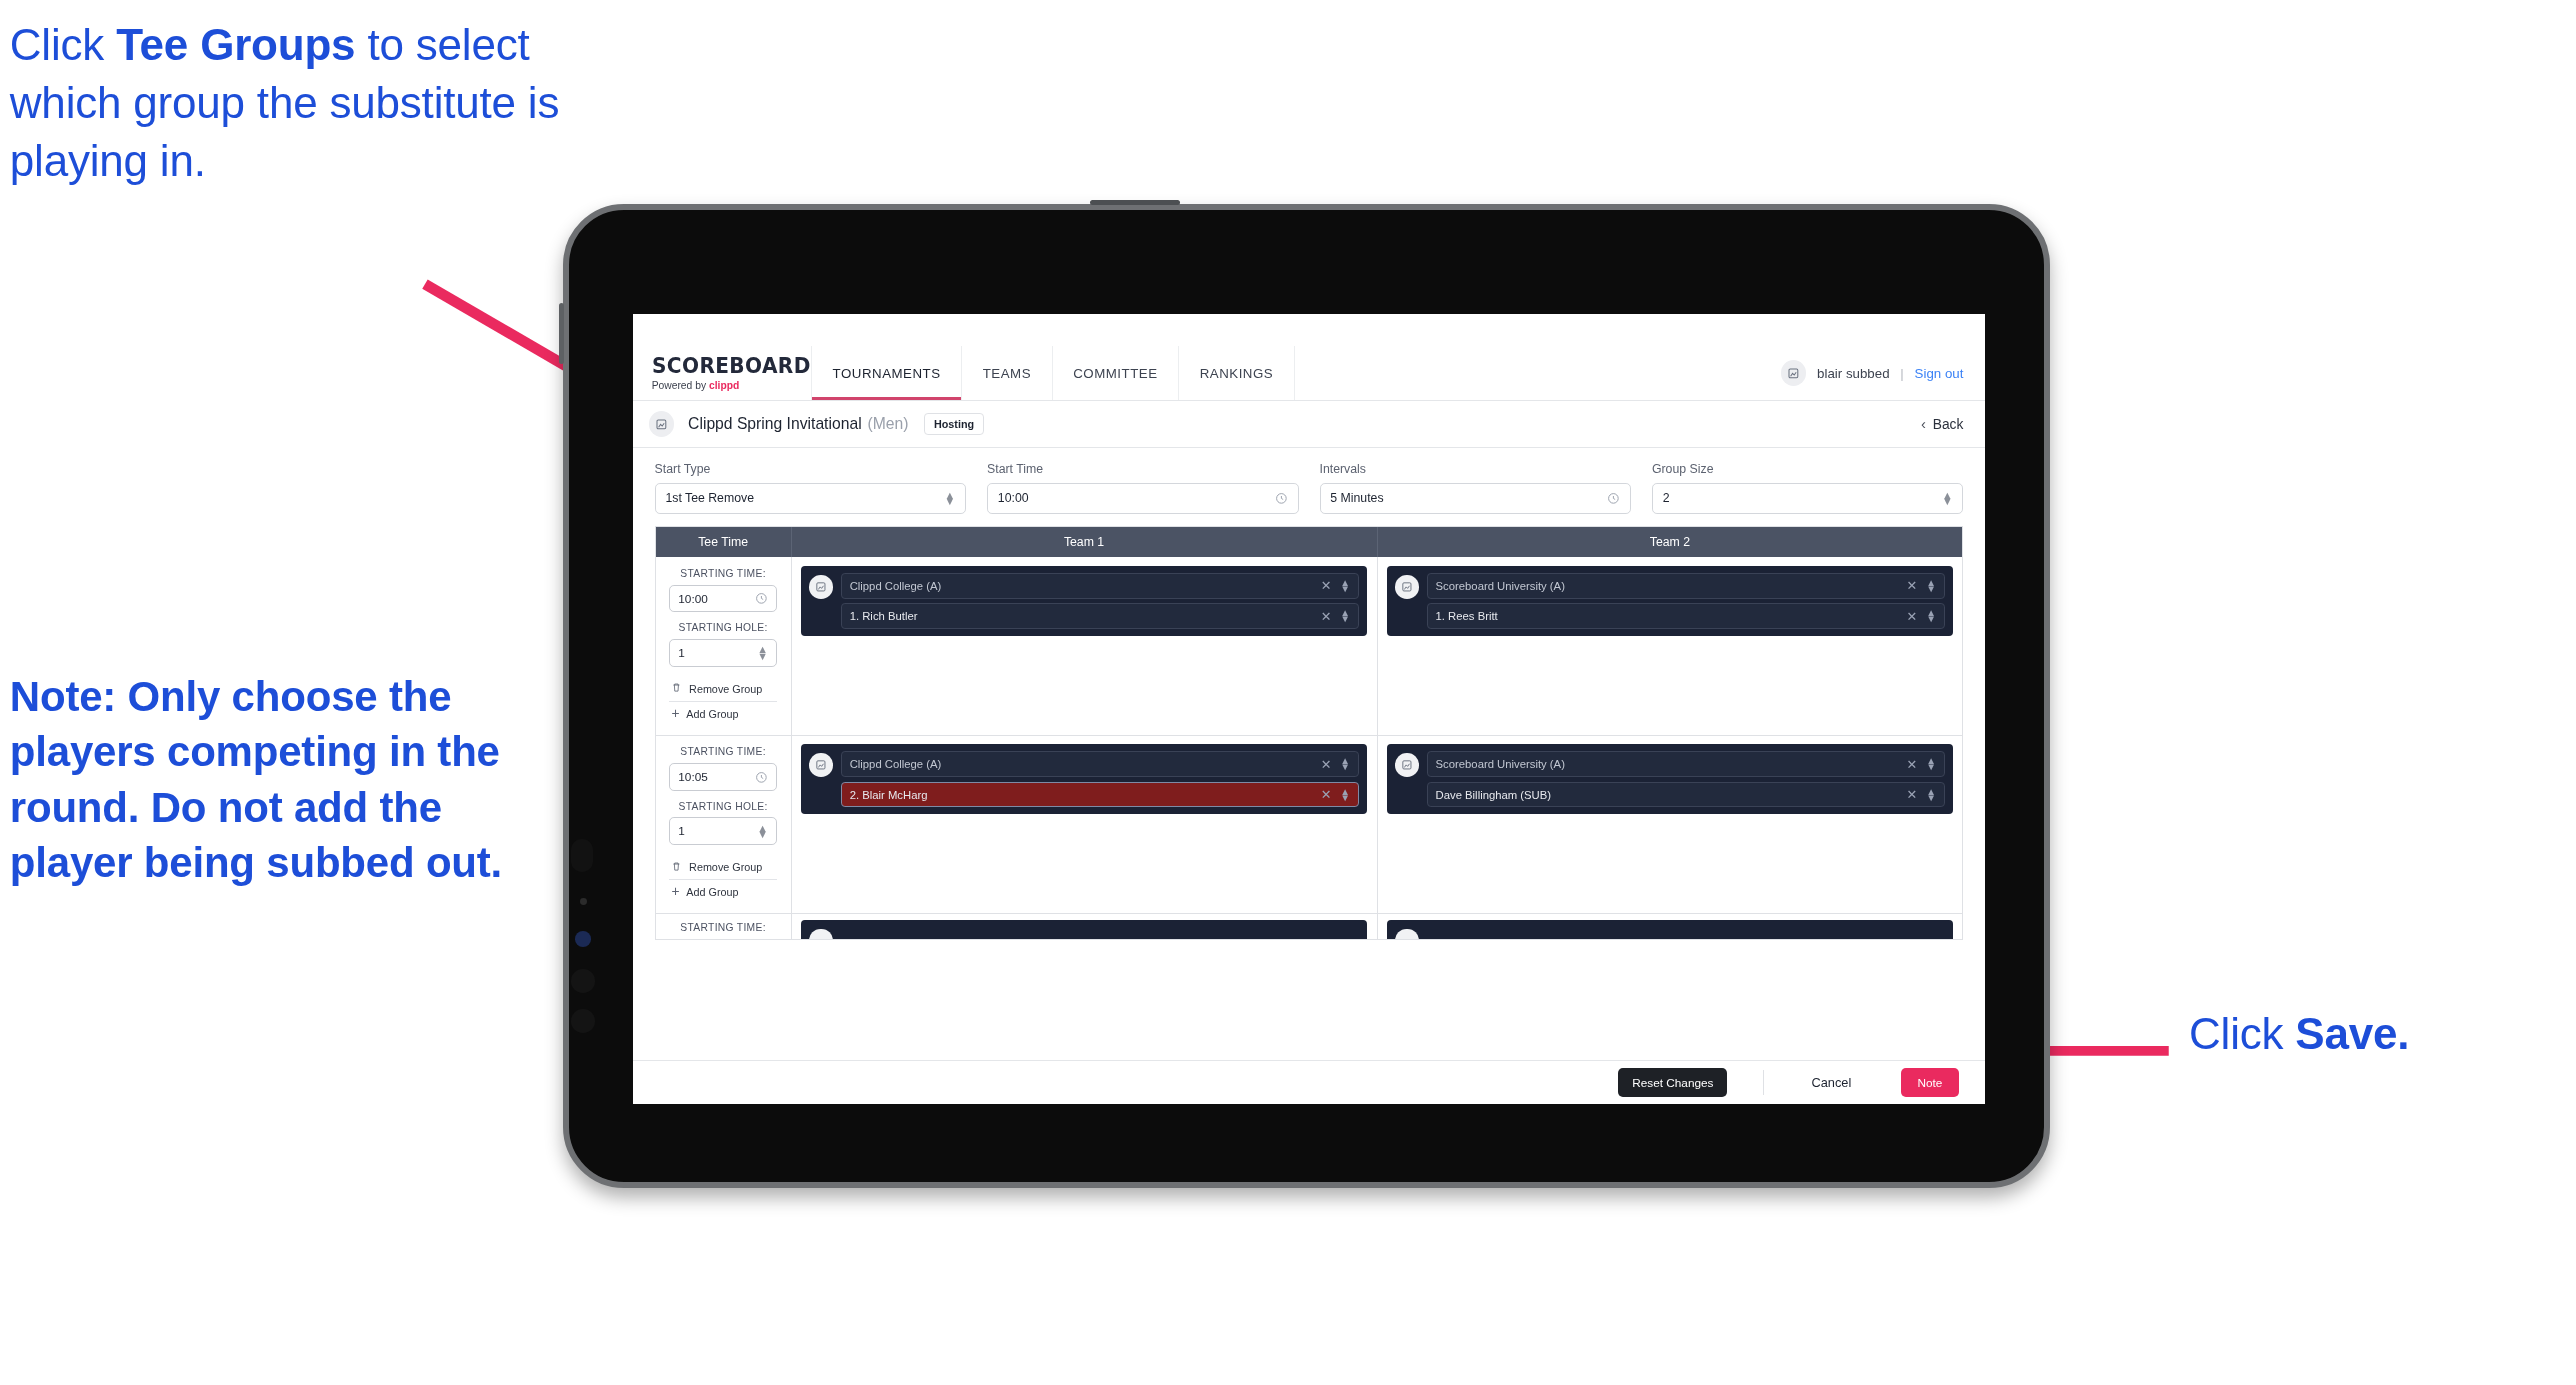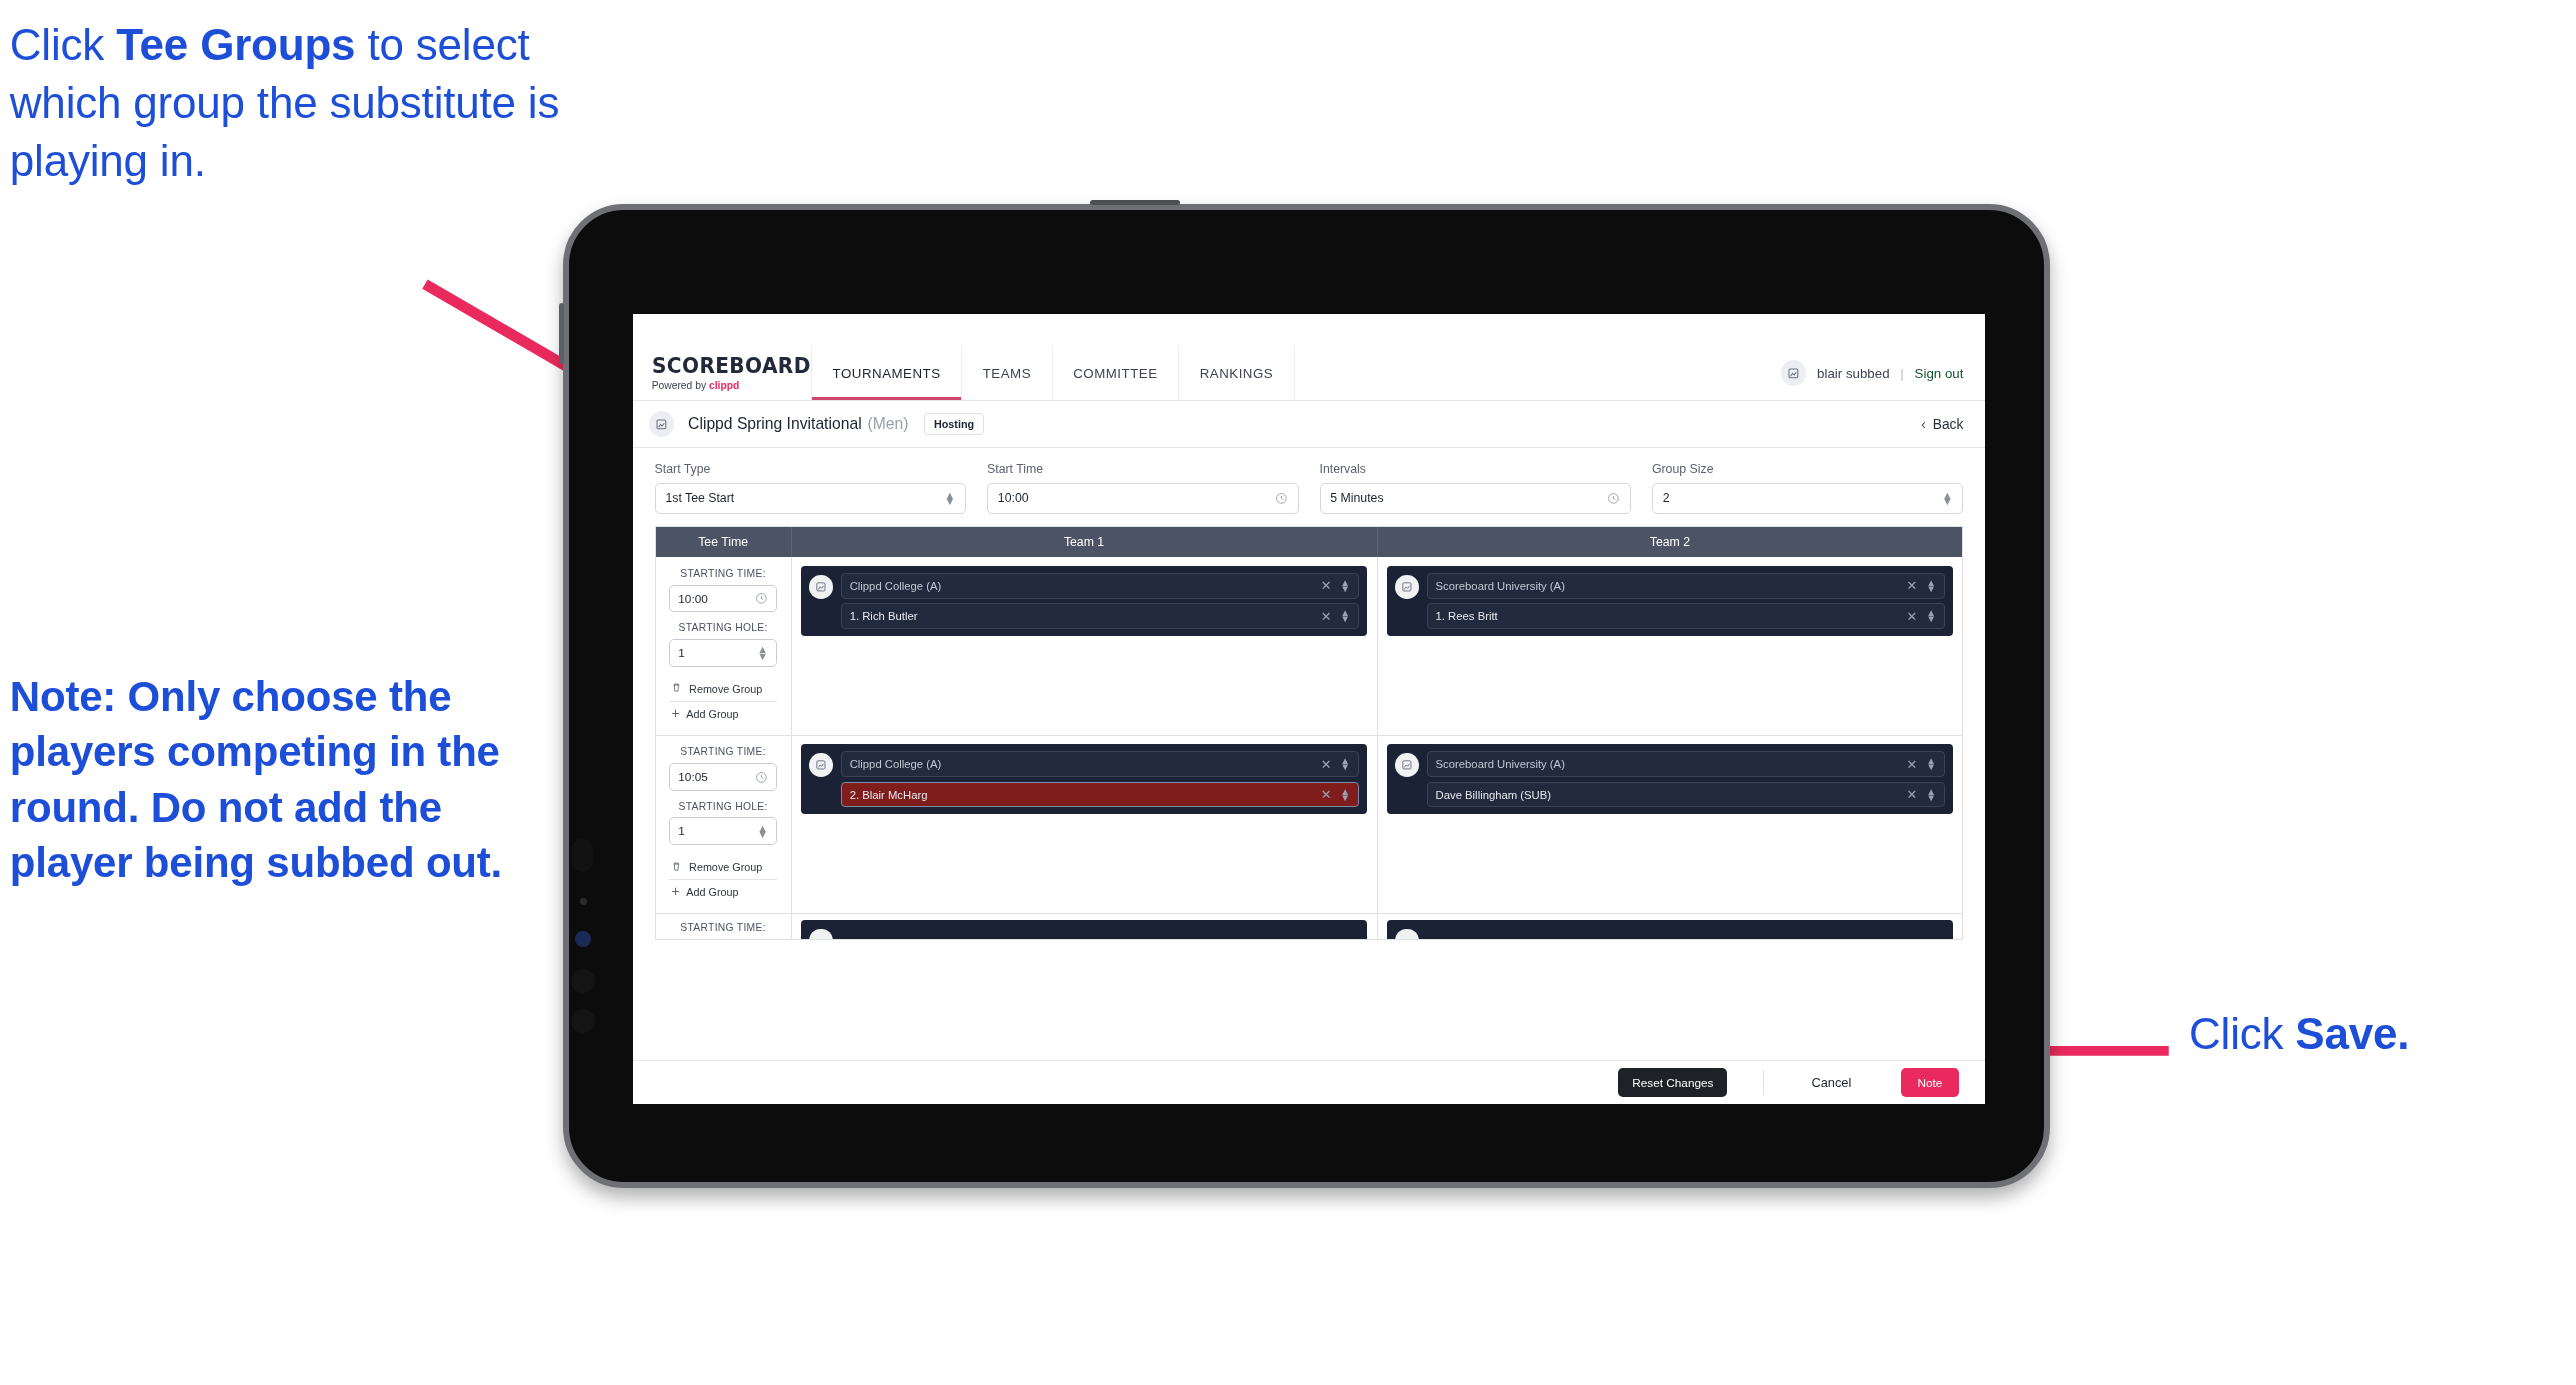--- a/index.html
+++ b/index.html
@@ -87,21 +87,21 @@
   .nav-right {
     margin-left:auto; display:flex; align-items:center; gap:10.8px; padding-right: 21.6px;
     font-size: 13.3px; color:#3d4350;
   }
   .avatar {
     width: 25.6px; height: 25.6px; border-radius:50%; background:#edeef1;
     display:flex; align-items:center; justify-content:center;
   }
   .avatar svg { width:12.8px; height:12.8px; }
   .navsep { color:#b6bac1; }
-  .nav-right a { color:#14532d; text-decoration:none; cursor:pointer; }
+  .nav-right a { color:#3b82f6; text-decoration:none; cursor:pointer; }
 
   
   .titlebar {
     height: 47px; display:flex; align-items:center; padding: 0 21.6px 0 15.7px;
     border-bottom: 1px solid #e4e6e9; background:#fff;
   }
   .ttl-avatar {
     width: 25.6px; height: 25.6px; border-radius:50%; background:#edeef1;
     display:flex; align-items:center; justify-content:center; margin-right: 13.8px;
   }
@@ -284,21 +284,21 @@
         <span class="ttl-back">
           <span class="chev">‹</span>
           <span>Back</span>
         </span>
       </div>
 
       <div class="controls">
         <div class="ctrl">
           <div class="ctrl-label">Start Type</div>
           <div class="ctrl-field">
-            <span class="val">1st Tee Start</span>
+            <span class="val">1st Tee Remove</span>
             <span class="stepper">
                 <span>▲</span>
                 <span>▼</span>
               </span>
           </div>
         </div>
         <div class="ctrl">
           <div class="ctrl-label">Start Time</div>
           <div class="ctrl-field">
             <span class="val">10:00</span>

